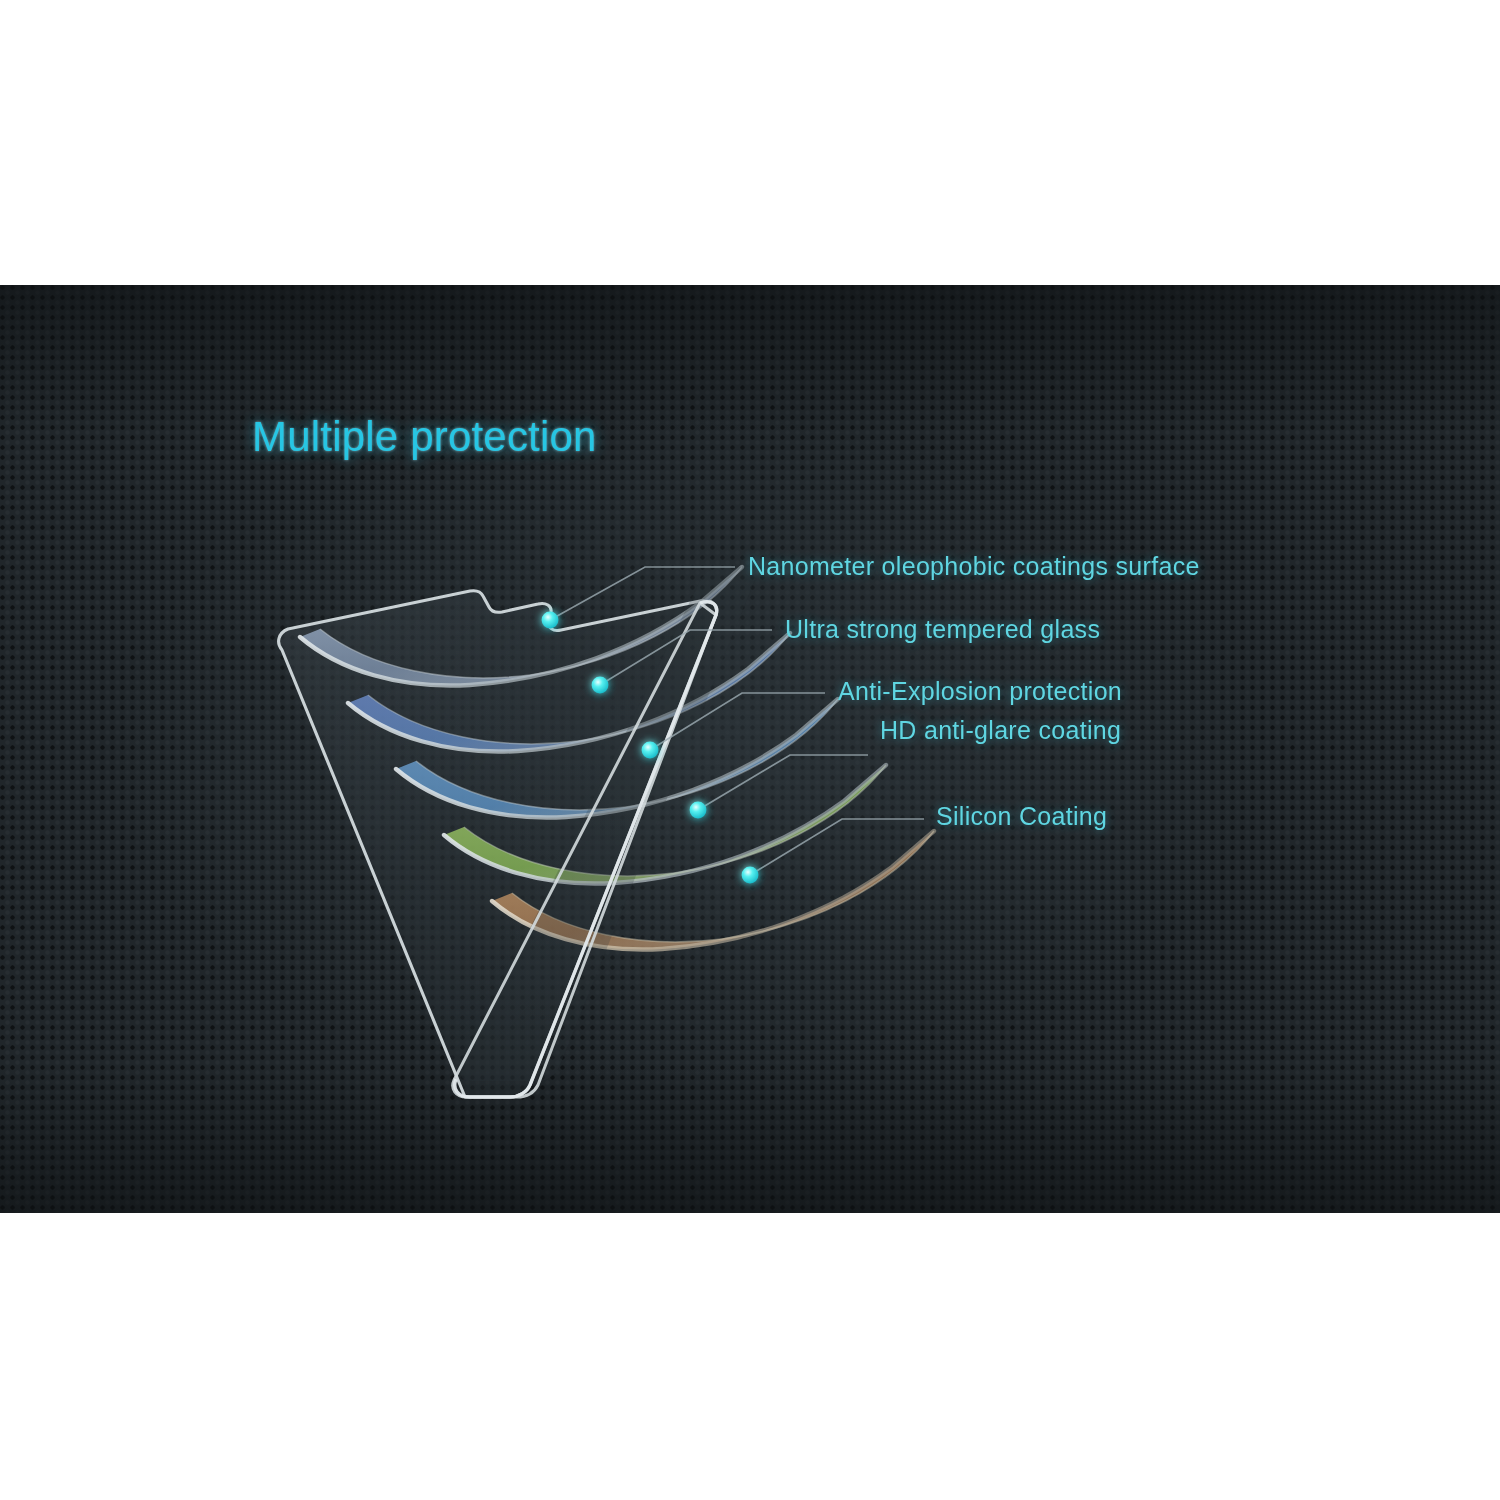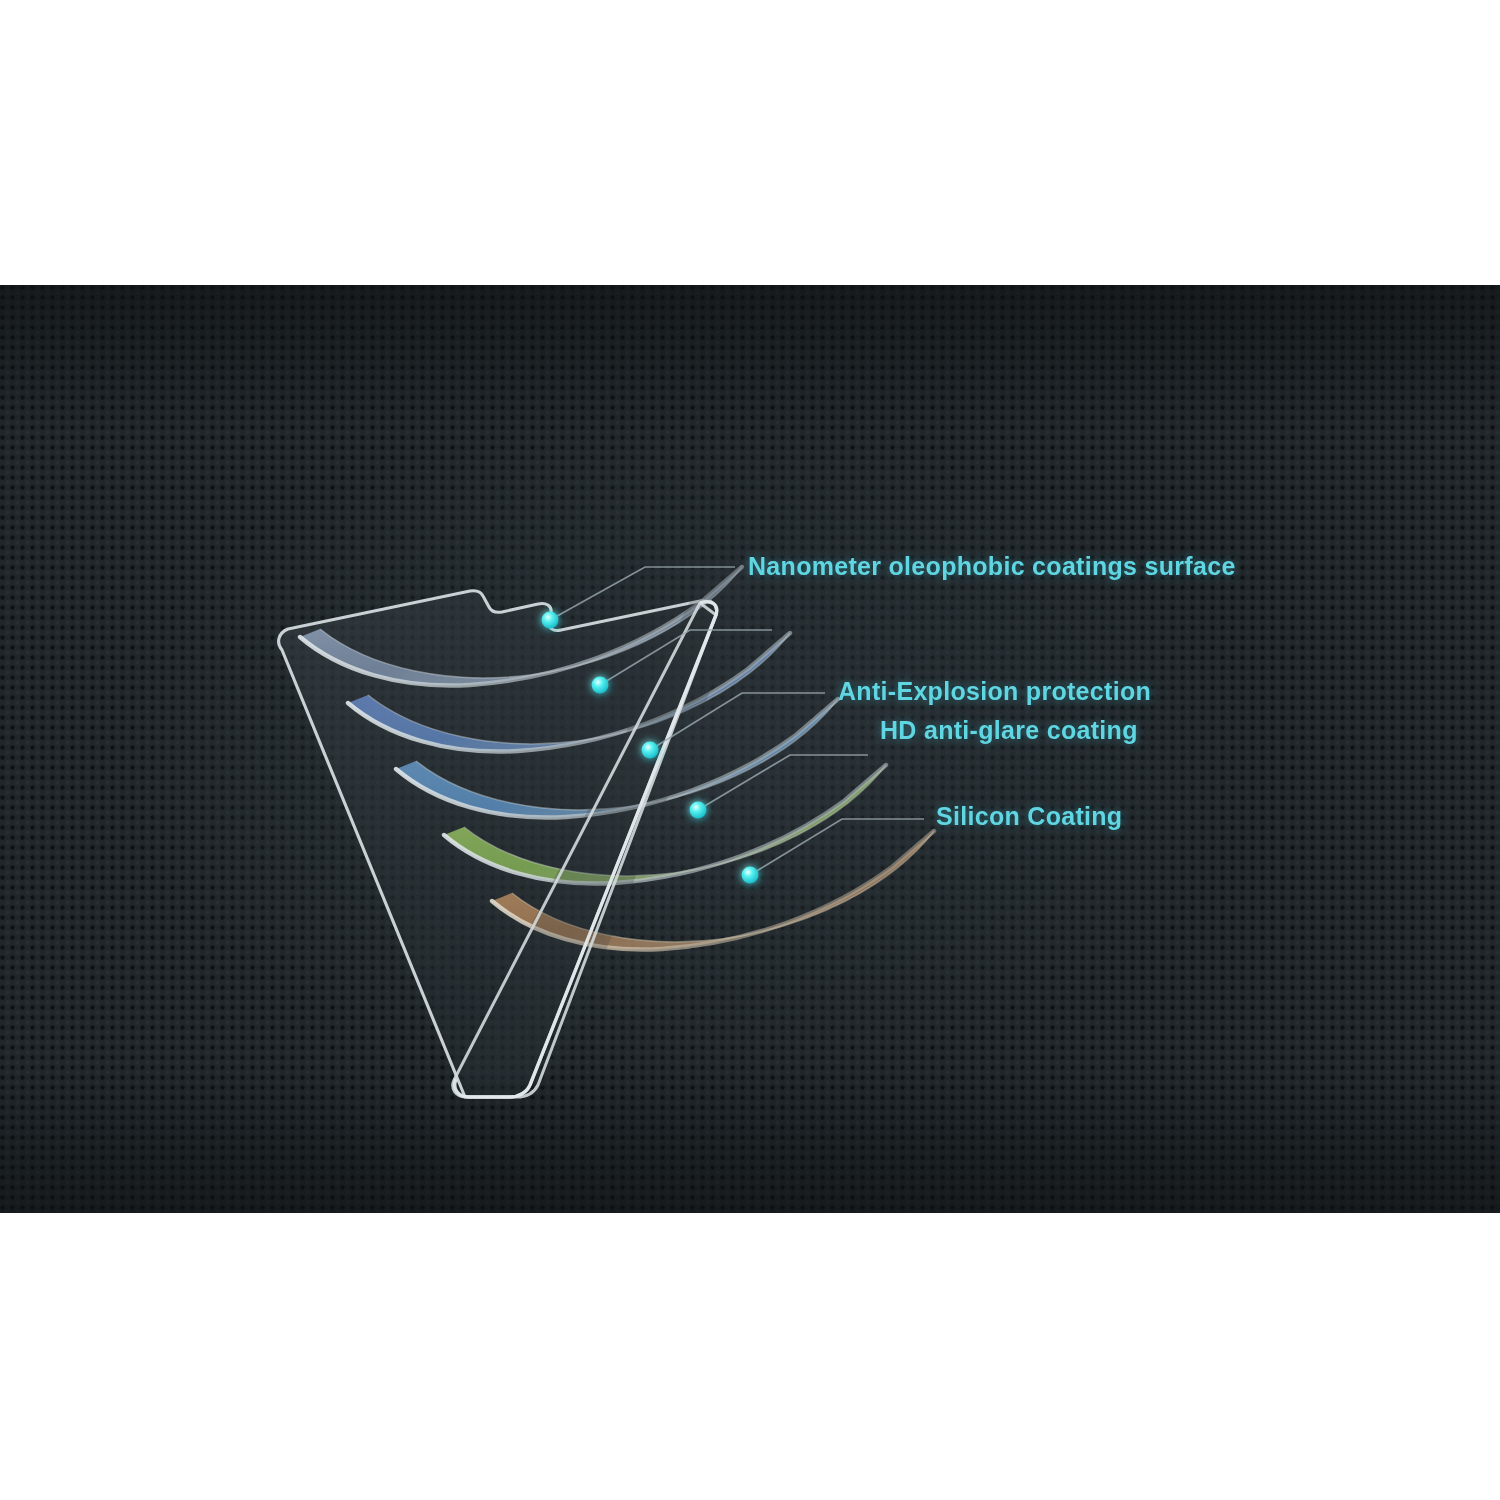--- a/index.html
+++ b/index.html
@@ -73,37 +73,38 @@
     left: 0;
     top: 285px;
     width: 1500px;
     height: 928px;
   }
 
   
   .callout-label {
     position: absolute;
     font-size: 25px;
-    font-weight: 700;
+    font-weight: 400;
     color: #5fd6e2;
     text-shadow: 0 0 10px rgba(60,200,220,0.45);
     white-space: nowrap;
     letter-spacing: 0.3px;
   }
 </style>
 </head>
 <body>
 
 <div id="product-figure">
 
   <div id="dark-panel">
     <div id="panel-texture"></div>
     <div id="panel-vignette"></div>
   </div>
 
+  <div id="page-title">Multiple protection</div>
 
   <svg id="artwork" viewBox="0 0 1500 928">
     <defs>
 
       <linearGradient id="gradPlate" x1="0" y1="0" x2="1" y2="1">
         <stop offset="0%" stop-color="#3a4349" stop-opacity="0.55"></stop>
         <stop offset="45%" stop-color="#2b3338" stop-opacity="0.42"></stop>
         <stop offset="100%" stop-color="#222a2e" stop-opacity="0.45"></stop>
       </linearGradient>
 
@@ -312,20 +313,21 @@
       <circle cx="550" cy="335" r="8.4" fill="url(#gradDot)"></circle>
       <circle cx="600" cy="400" r="8.4" fill="url(#gradDot)"></circle>
       <circle cx="650" cy="465" r="8.4" fill="url(#gradDot)"></circle>
       <circle cx="698" cy="525" r="8.4" fill="url(#gradDot)"></circle>
       <circle cx="750" cy="590" r="8.4" fill="url(#gradDot)"></circle>
     </g>
   </svg>
 
   <div class="callout-label" style="left:748px; top:552px;">Nanometer oleophobic coatings surface</div>
 
+  <div class="callout-label" style="left:785px; top:615px;">Ultra strong tempered glass</div>
 
   <div class="callout-label" style="left:838px; top:677px;text-align:right;">Anti-Explosion protection</div>
 
   <div class="callout-label" style="left:880px; top:716px;">HD anti-glare coating</div>
 
   <div class="callout-label" style="left:936px; top:802px;">Silicon Coating</div>
 
 </div>
 
 </body></html>

